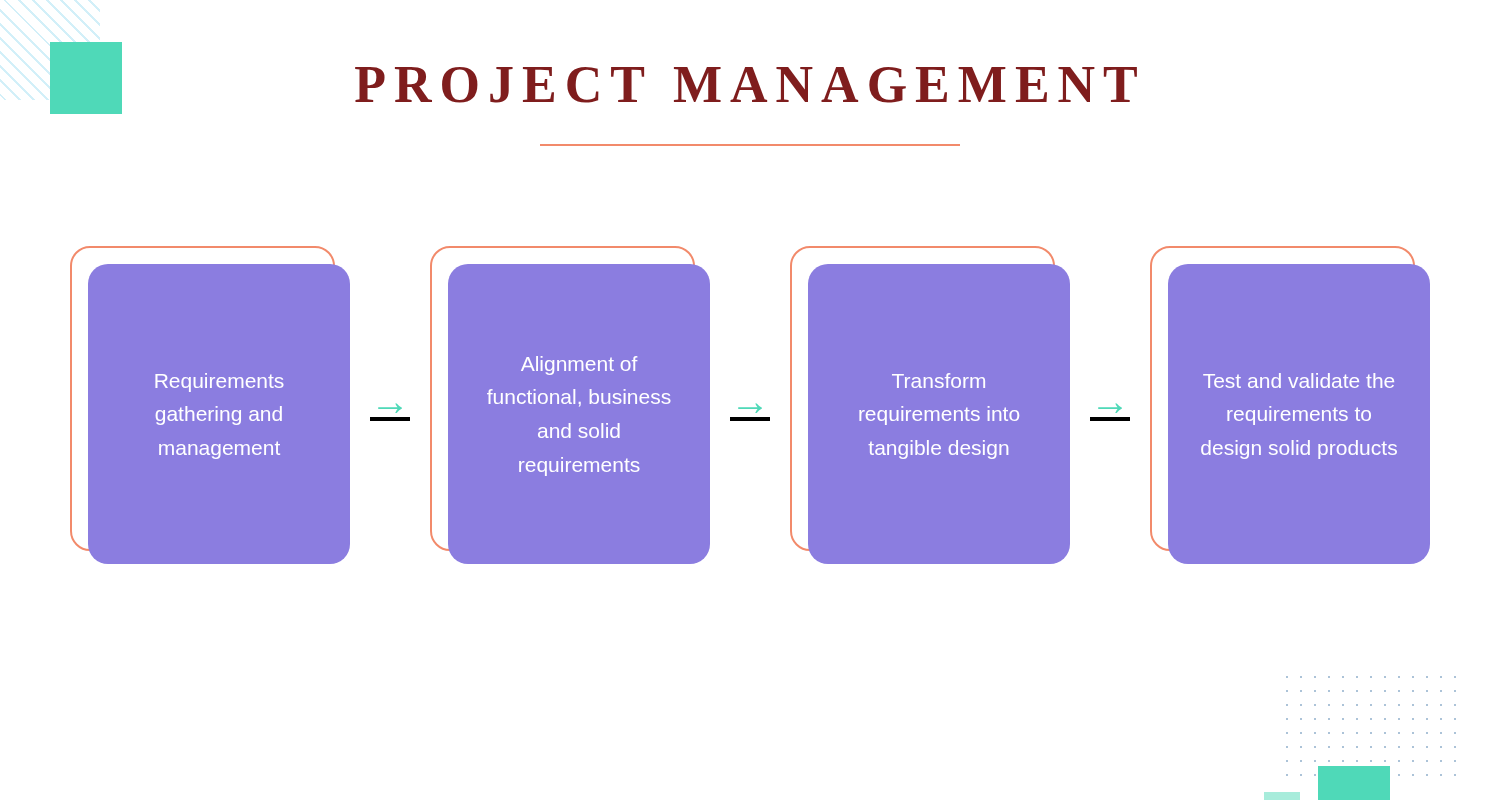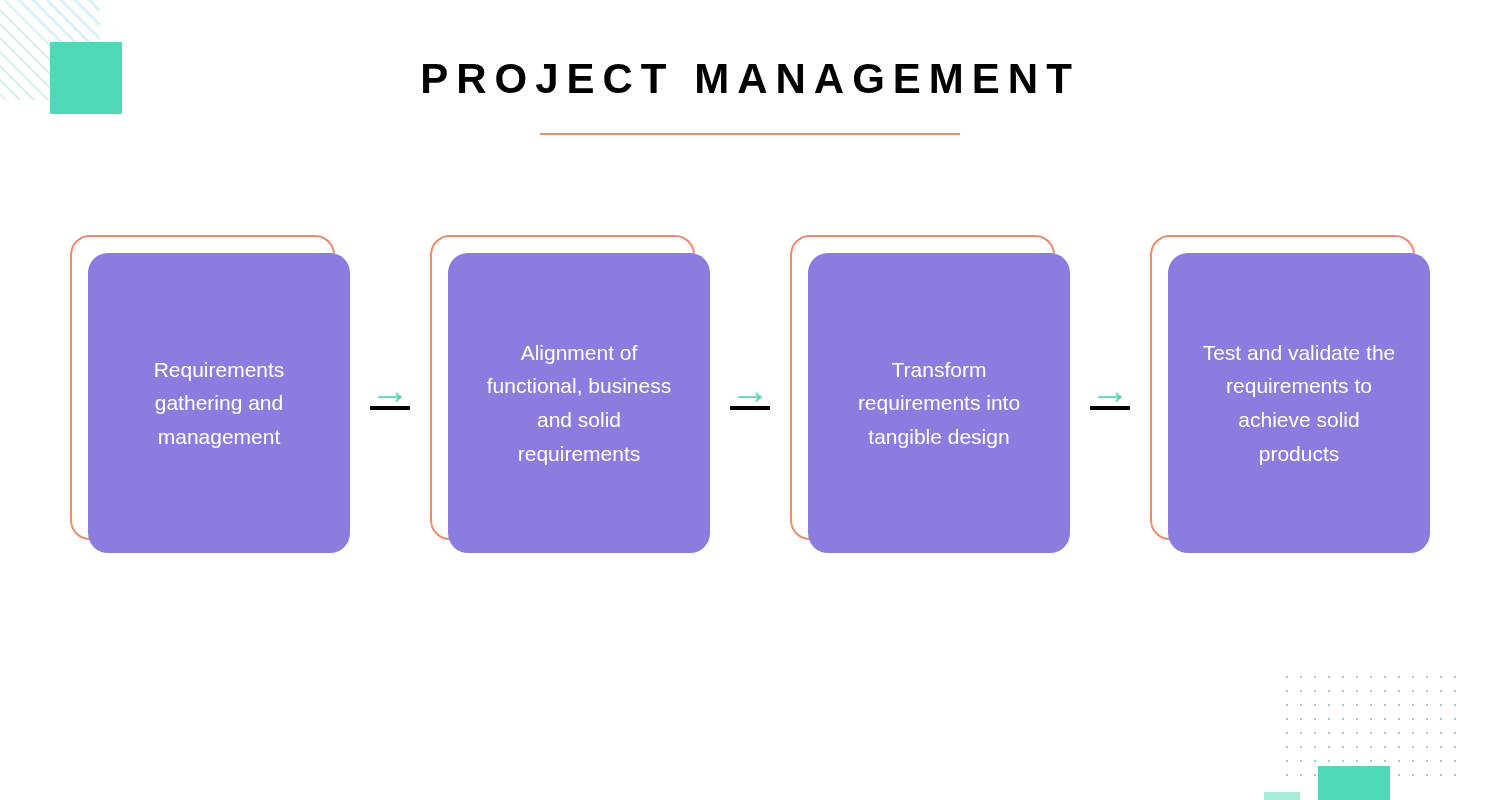--- a/index.html
+++ b/index.html
@@ -65,25 +65,26 @@
     background: #4fd9b8;
     opacity: 0.5;
   }
 
   
   .title-wrap {
     text-align: center;
     padding-top: 55px;
   }
   .title {
-    font-size: 42px;
+    font-size: 52px;
     font-weight: 800;
     letter-spacing: 8px;
-    color: #000000;
+    color: #7f1d1d;
     text-transform: uppercase;
+    font-family: Liberation Serif, serif;
   }
   .title-underline {
     width: 420px;
     height: 2px;
     background: #f28a6b;
     margin: 30px auto 0;
   }
 
   
   .flow {
@@ -179,17 +180,17 @@
     <div class="step-fill">
       <div class="step-text">Transform requirements into tangible design</div>
     </div>
   </div>
 
   <div class="arrow">→</div>
 
   <div class="step">
     <div class="step-outline"></div>
     <div class="step-fill">
-      <div class="step-text">Test and validate the requirements to achieve solid products</div>
+      <div class="step-text">Test and validate the requirements to design solid products</div>
     </div>
   </div>
 
 </div>
 
 </body></html>

